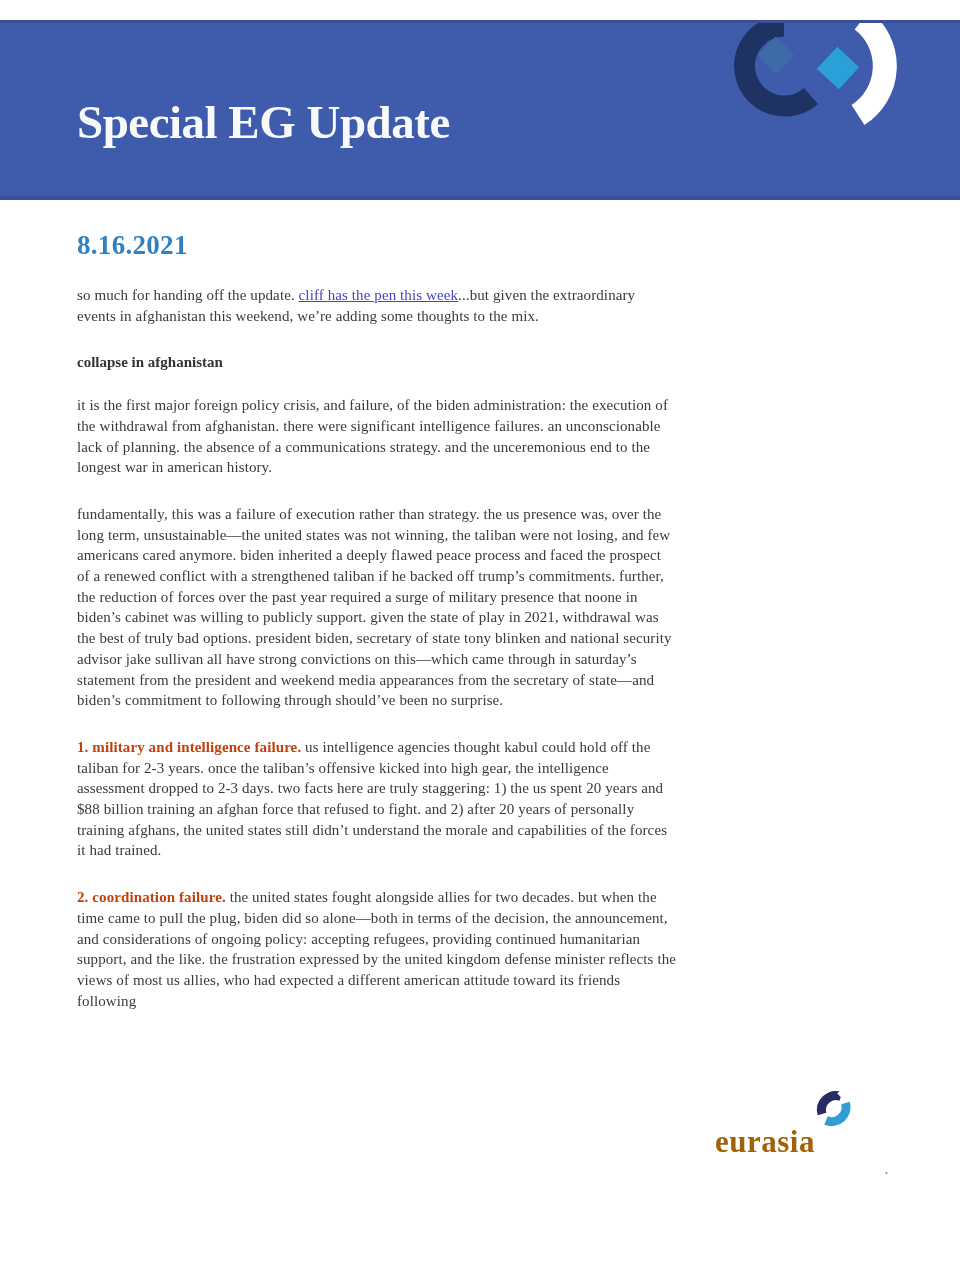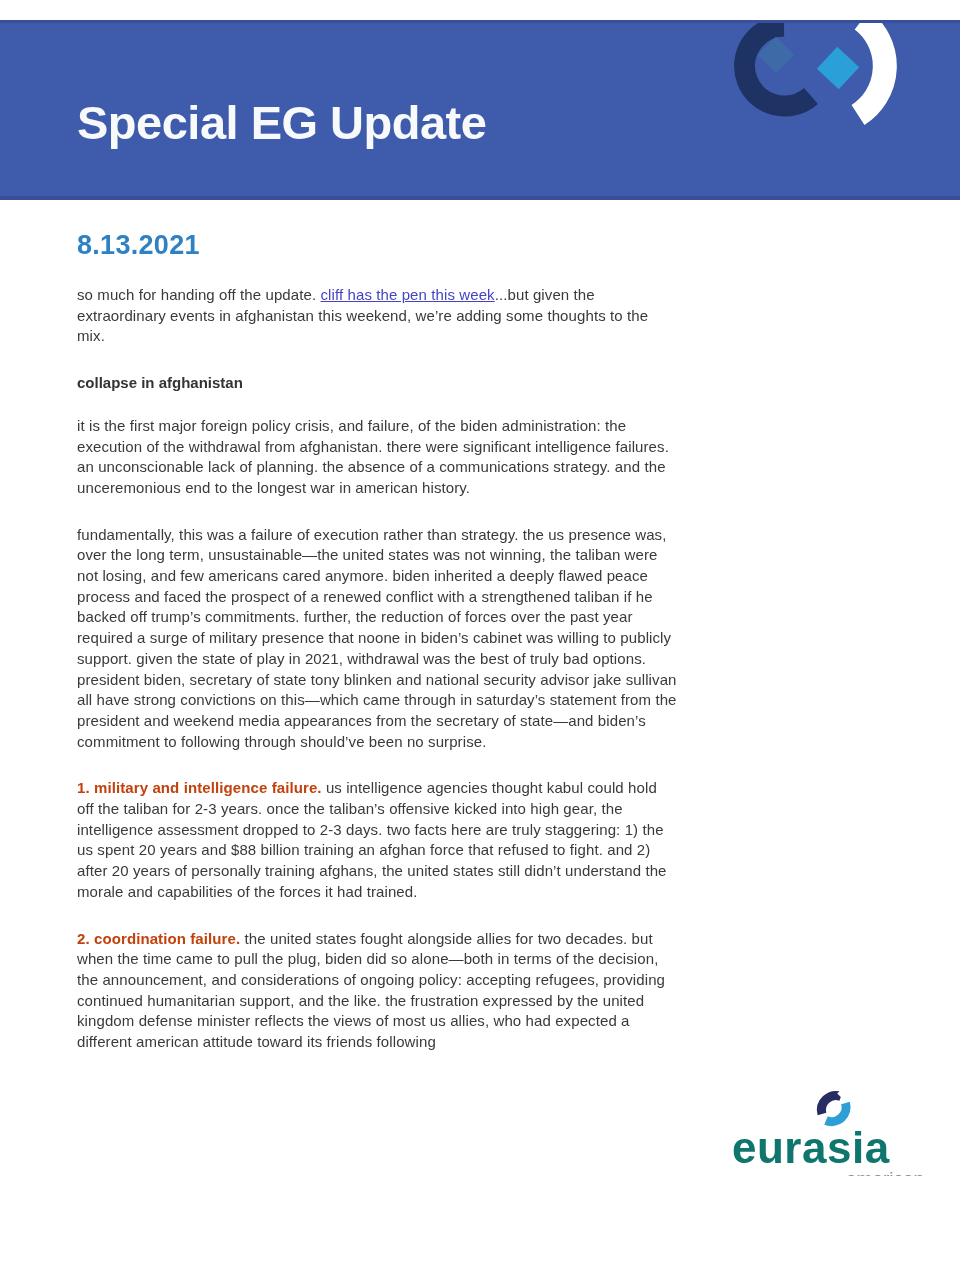--- a/index.html
+++ b/index.html
@@ -1,18 +1,18 @@
 <!DOCTYPE html>
 <html><head>
 <meta charset="utf-8">
 <style>
   html,body{margin:0;padding:0;background:#ffffff;}
   .page{
     position:relative;width:960px;height:1176px;background:#ffffff;
-    font-family:Liberation Sans, sans-serif;overflow:hidden;
+    font-family:Liberation Serif, serif;overflow:hidden;
   }
   
   .banner{
     position:absolute;left:0;top:20px;width:960px;height:180px;
     background:#3e5bac;border-top:3px solid #394f99;border-bottom:4px solid #394f99;
     box-sizing:border-box;overflow:hidden;
   }
   .banner-title{
     position:absolute;left:77px;top:72px;margin:0;
     color:#f8f9fa;font-size:47px;font-weight:bold;letter-spacing:-0.5px;white-space:nowrap;
@@ -32,22 +32,22 @@
   .para strong{color:#c2410c;}
   .link{color:#4444c4;text-decoration:underline;cursor:pointer;}
   
   .footer{position:absolute;left:77px;top:1181px;white-space:nowrap;}
   .pagenum{font-size:12.5px;color:#3a3a3a;margin-right:17px;vertical-align:-1px;}
   .foottext{font-size:11px;color:#3a3a3a;letter-spacing:0.1px;}
   
   .brand{position:absolute;left:713px;top:1086px;width:222px;height:130px;}
   .brand-mark{position:absolute;left:99px;top:0;}
   .brand-line1{
-    position:absolute;left:2px;top:40px;font-size:44px;font-weight:bold;
-    color:#0f766e;line-height:1;letter-spacing:0.5px;margin-left:17px;
+    position:absolute;left:2px;top:40px;font-size:31px;font-weight:bold;
+    color:#a16207;line-height:1;letter-spacing:0.5px;
   }
   .brand-line2{
     position:absolute;left:1px;top:78px;font-size:44px;font-weight:bold;
     color:#a21caf;line-height:1;letter-spacing:0.5px;
   }
   .brand-tagline{
     position:absolute;left:133px;top:84px;font-size:19px;color:#8c8c8c;line-height:17px;
   }
 </style>
 </head>
@@ -59,21 +59,21 @@
     <h1 class="banner-title">Special EG Update</h1>
     <svg class="emblem" width="180" height="114" viewBox="0 0 180 114">
       <path d="M 61 3 A 40 40 0 1 0 88 73" fill="none" stroke="#1e3263" stroke-width="21"></path>
       <rect x="40" y="19" width="26" height="26" fill="#3f6aa8" transform="rotate(45 53 32)"></rect>
       <path d="M 139 -3 A 58 58 0 0 1 135 92" fill="none" stroke="#ffffff" stroke-width="24"></path>
       <rect x="100" y="30" width="30" height="30" fill="#2b9fd8" transform="rotate(43 115 45)"></rect>
     </svg>
   </header>
 
   <main class="content">
-    <h2 class="date">8.13.2021</h2>
+    <h2 class="date">8.16.2021</h2>
 
     <p class="para"><span>so much for handing off the update. </span><a href="#" class="link">cliff has the pen this week</a><span>...but given the extraordinary events in afghanistan this weekend, we’re adding some thoughts to the mix.</span></p>
 
     <h3 class="subhead">collapse in afghanistan</h3>
 
     <p class="para">it is the first major foreign policy crisis, and failure, of the biden administration: the execution of the withdrawal from afghanistan. there were significant intelligence failures. an unconscionable lack of planning. the absence of a communications strategy. and the unceremonious end to the longest war in american history.</p>
 
     <p class="para">fundamentally, this was a failure of execution rather than strategy. the us presence was, over the long term, unsustainable—the united states was not winning, the taliban were not losing, and few americans cared anymore. biden inherited a deeply flawed peace process and faced the prospect of a renewed conflict with a strengthened taliban if he backed off trump’s commitments. further, the reduction of forces over the past year required a surge of military presence that noone in biden’s cabinet was willing to publicly support. given the state of play in 2021, withdrawal was the best of truly bad options. president biden, secretary of state tony blinken and national security advisor jake sullivan all have strong convictions on this—which came through in saturday’s statement from the president and weekend media appearances from the secretary of state—and biden’s commitment to following through should’ve been no surprise.</p>
 
 

